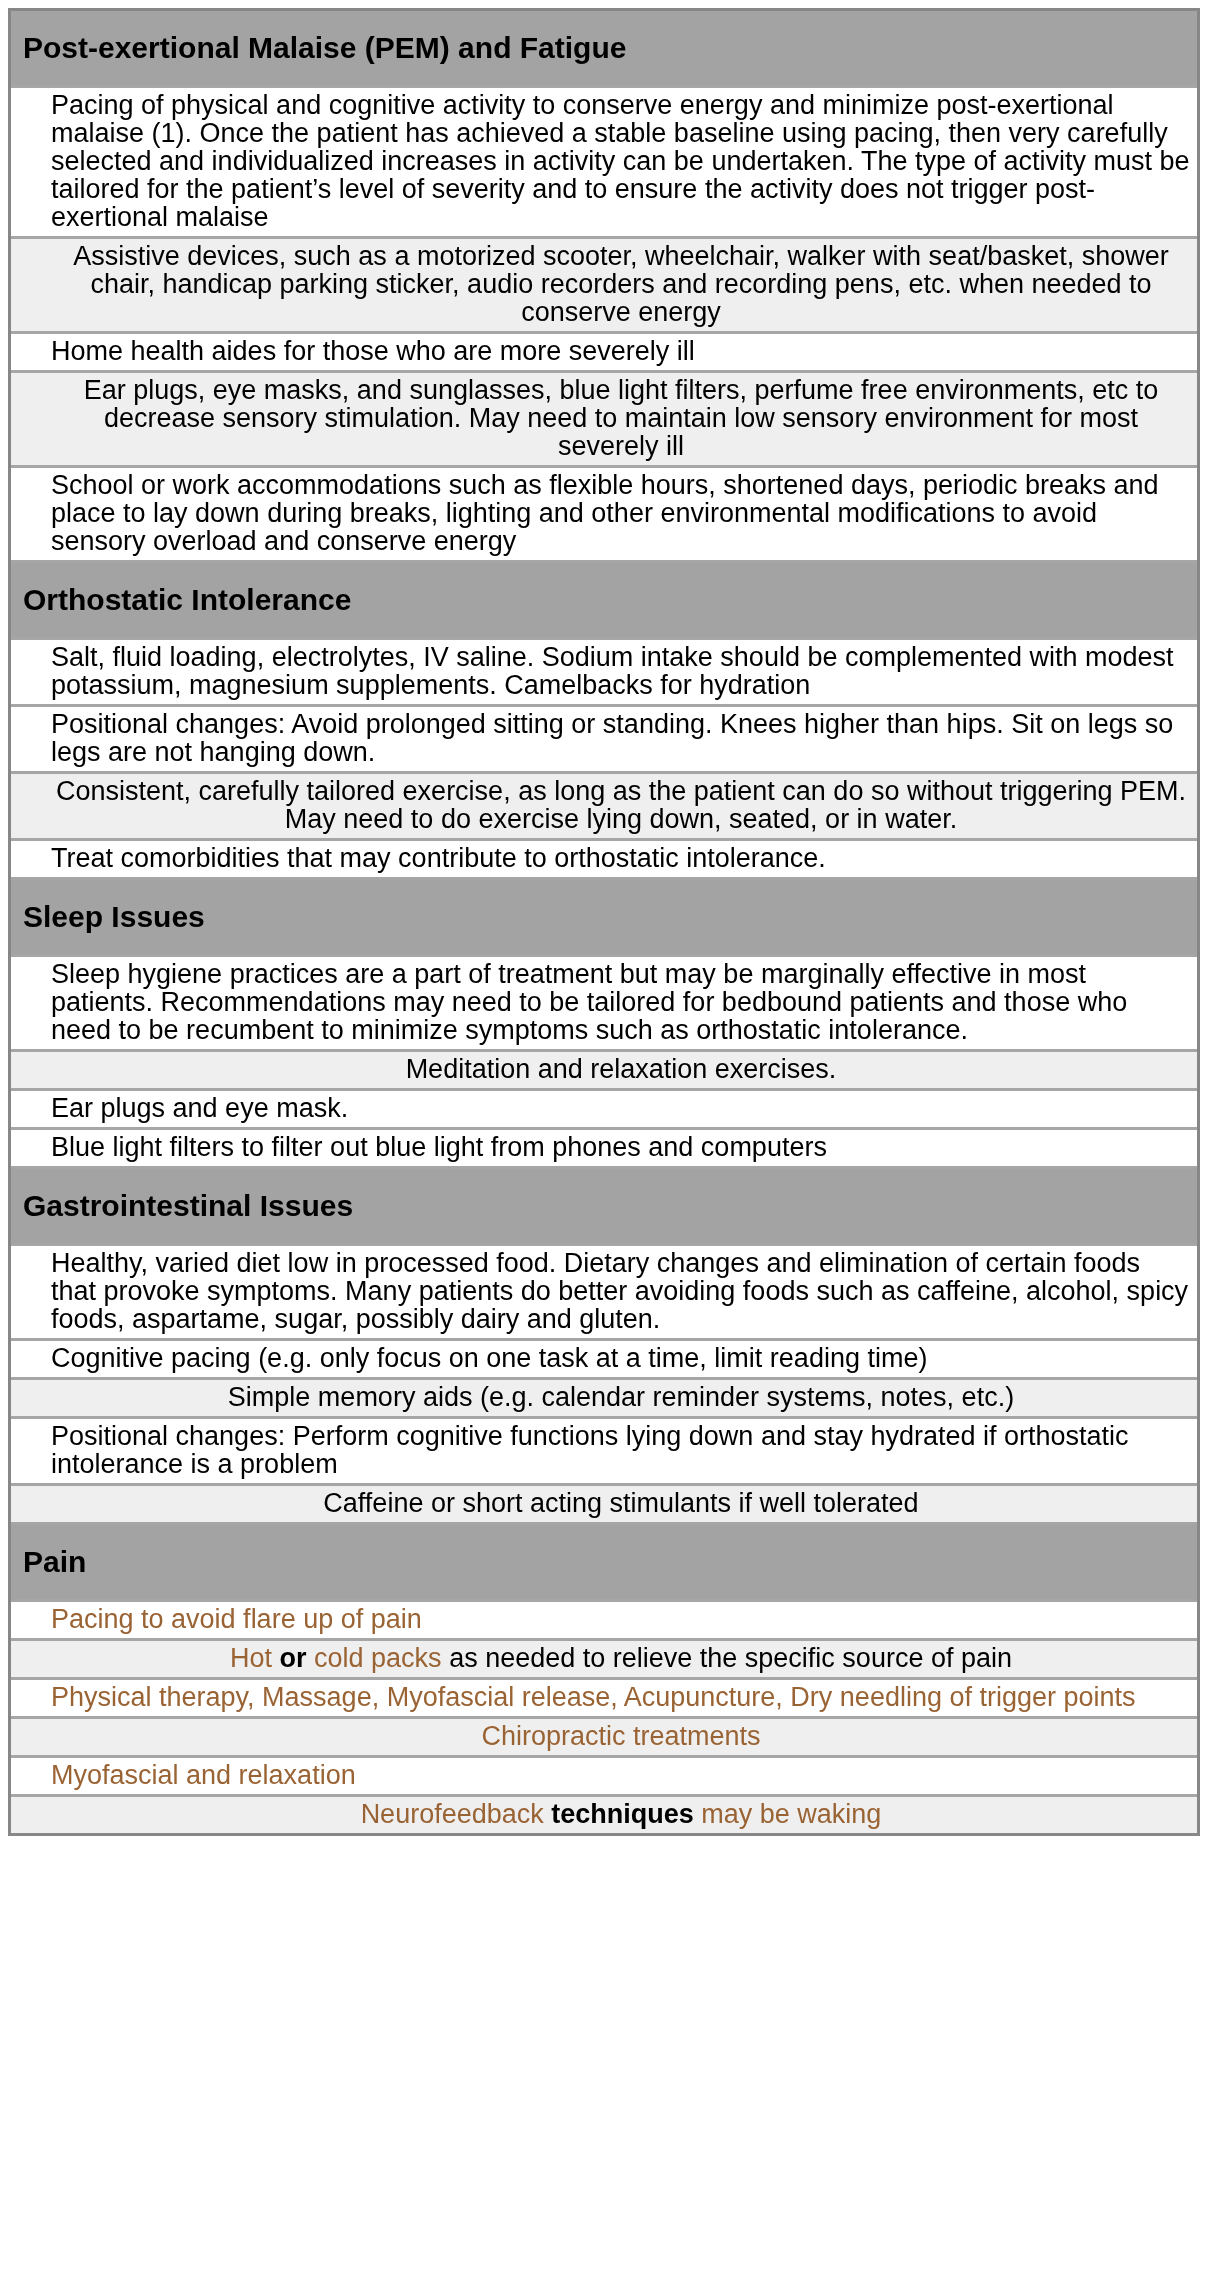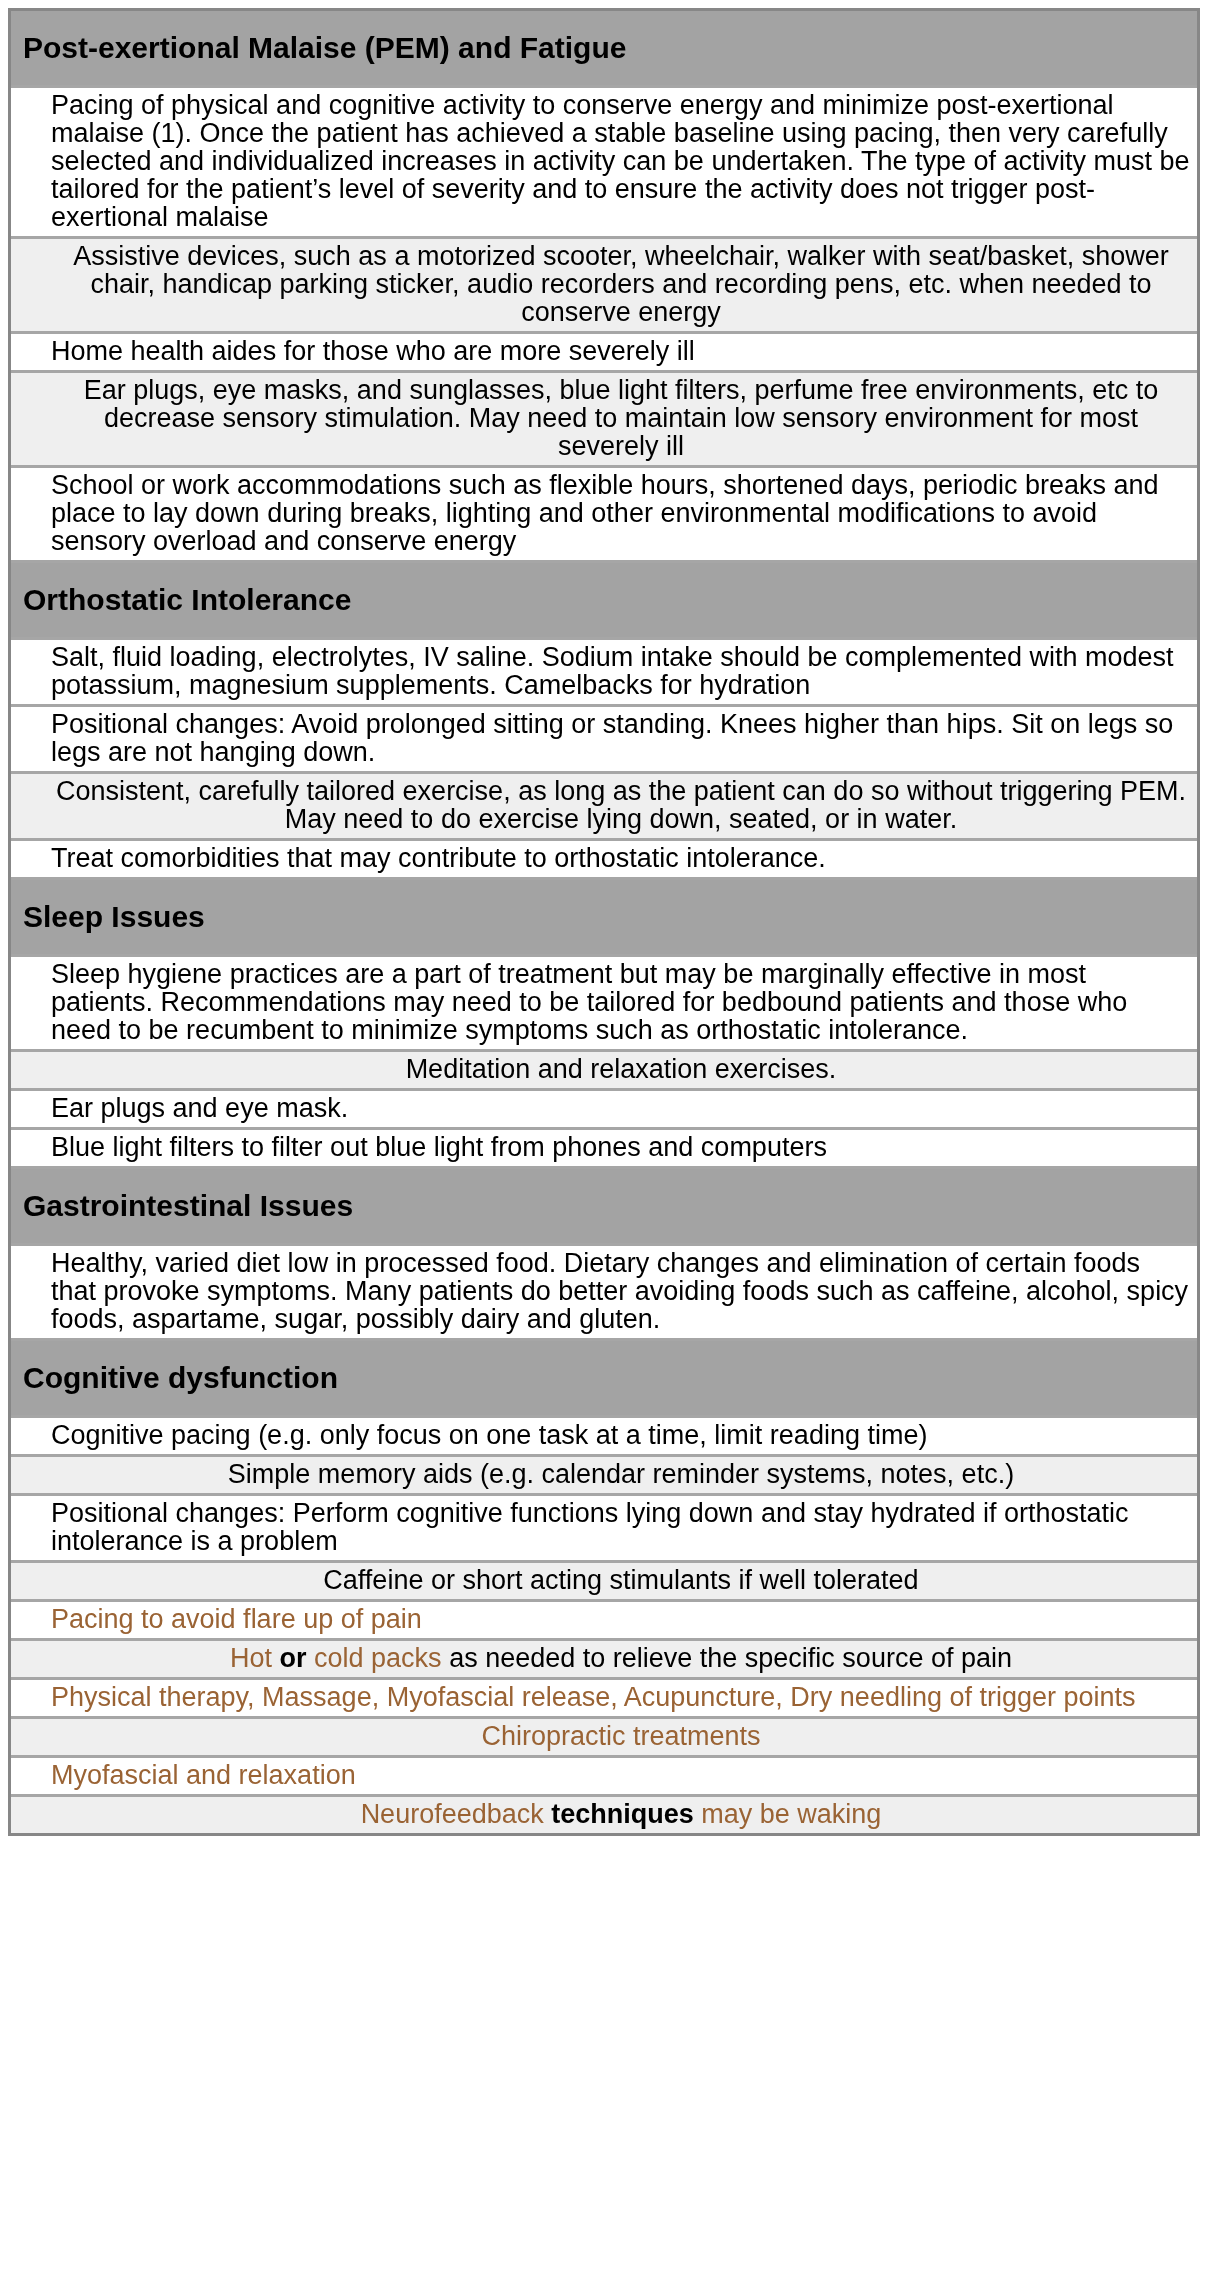--- a/index.html
+++ b/index.html
@@ -54,24 +54,24 @@
     <div class="row"><span class="seg-black">Positional changes: Avoid prolonged sitting or standing. Knees higher than hips. Sit on legs so legs are not hanging down.</span></div>
     <div class="row alt"><span class="seg-black">Consistent, carefully tailored exercise, as long as the patient can do so without triggering PEM. May need to do exercise lying down, seated, or in water.</span></div>
     <div class="row"><span class="seg-black">Treat comorbidities that may contribute to orthostatic intolerance.</span></div>
     <div class="section-header"><span>Sleep Issues</span></div>
     <div class="row"><span class="seg-black">Sleep hygiene practices are a part of treatment but may be marginally effective in most patients. Recommendations may need to be tailored for bedbound patients and those who need to be recumbent to minimize symptoms such as orthostatic intolerance.</span></div>
     <div class="row alt"><span class="seg-black">Meditation and relaxation exercises.</span></div>
     <div class="row"><span class="seg-black">Ear plugs and eye mask.</span></div>
     <div class="row"><span class="seg-black">Blue light filters to filter out blue light from phones and computers</span></div>
     <div class="section-header"><span>Gastrointestinal Issues</span></div>
     <div class="row"><span class="seg-black">Healthy, varied diet low in processed food. Dietary changes and elimination of certain foods that provoke symptoms. Many patients do better avoiding foods such as caffeine, alcohol, spicy foods, aspartame, sugar, possibly dairy and gluten.</span></div>
-    <div class="section-header"><span>Cognitive dysfunction</span></div>
     <div class="row"><span class="seg-black">Cognitive pacing (e.g. only focus on one task at a time, limit reading time)</span></div>
     <div class="row alt"><span class="seg-black">Simple memory aids (e.g. calendar reminder systems, notes, etc.)</span></div>
     <div class="row"><span class="seg-black">Positional changes: Perform cognitive functions lying down and stay hydrated if orthostatic intolerance is a problem</span></div>
     <div class="row alt"><span class="seg-black">Caffeine or short acting stimulants if well tolerated</span></div>
+    <div class="section-header"><span>Pain</span></div>
     <div class="row"><span class="seg-brown">Pacing to avoid flare up of pain</span></div>
     <div class="row alt"><span class="seg-brown">Hot </span><span class="seg-black seg-bold">or </span><span class="seg-brown">cold packs </span><span class="seg-black">as needed to relieve the specific source of pain</span></div>
     <div class="row"><span class="seg-brown">Physical therapy, Massage, Myofascial release, Acupuncture, Dry needling of trigger points</span></div>
     <div class="row alt"><span class="seg-brown">Chiropractic treatments</span></div>
     <div class="row"><span class="seg-brown">Myofascial and relaxation</span></div>
     <div class="row alt"><span class="seg-brown">Neurofeedback </span><span class="seg-black seg-bold">techniques </span><span class="seg-brown">may be waking</span></div>
   </div>
 
 </body></html>

